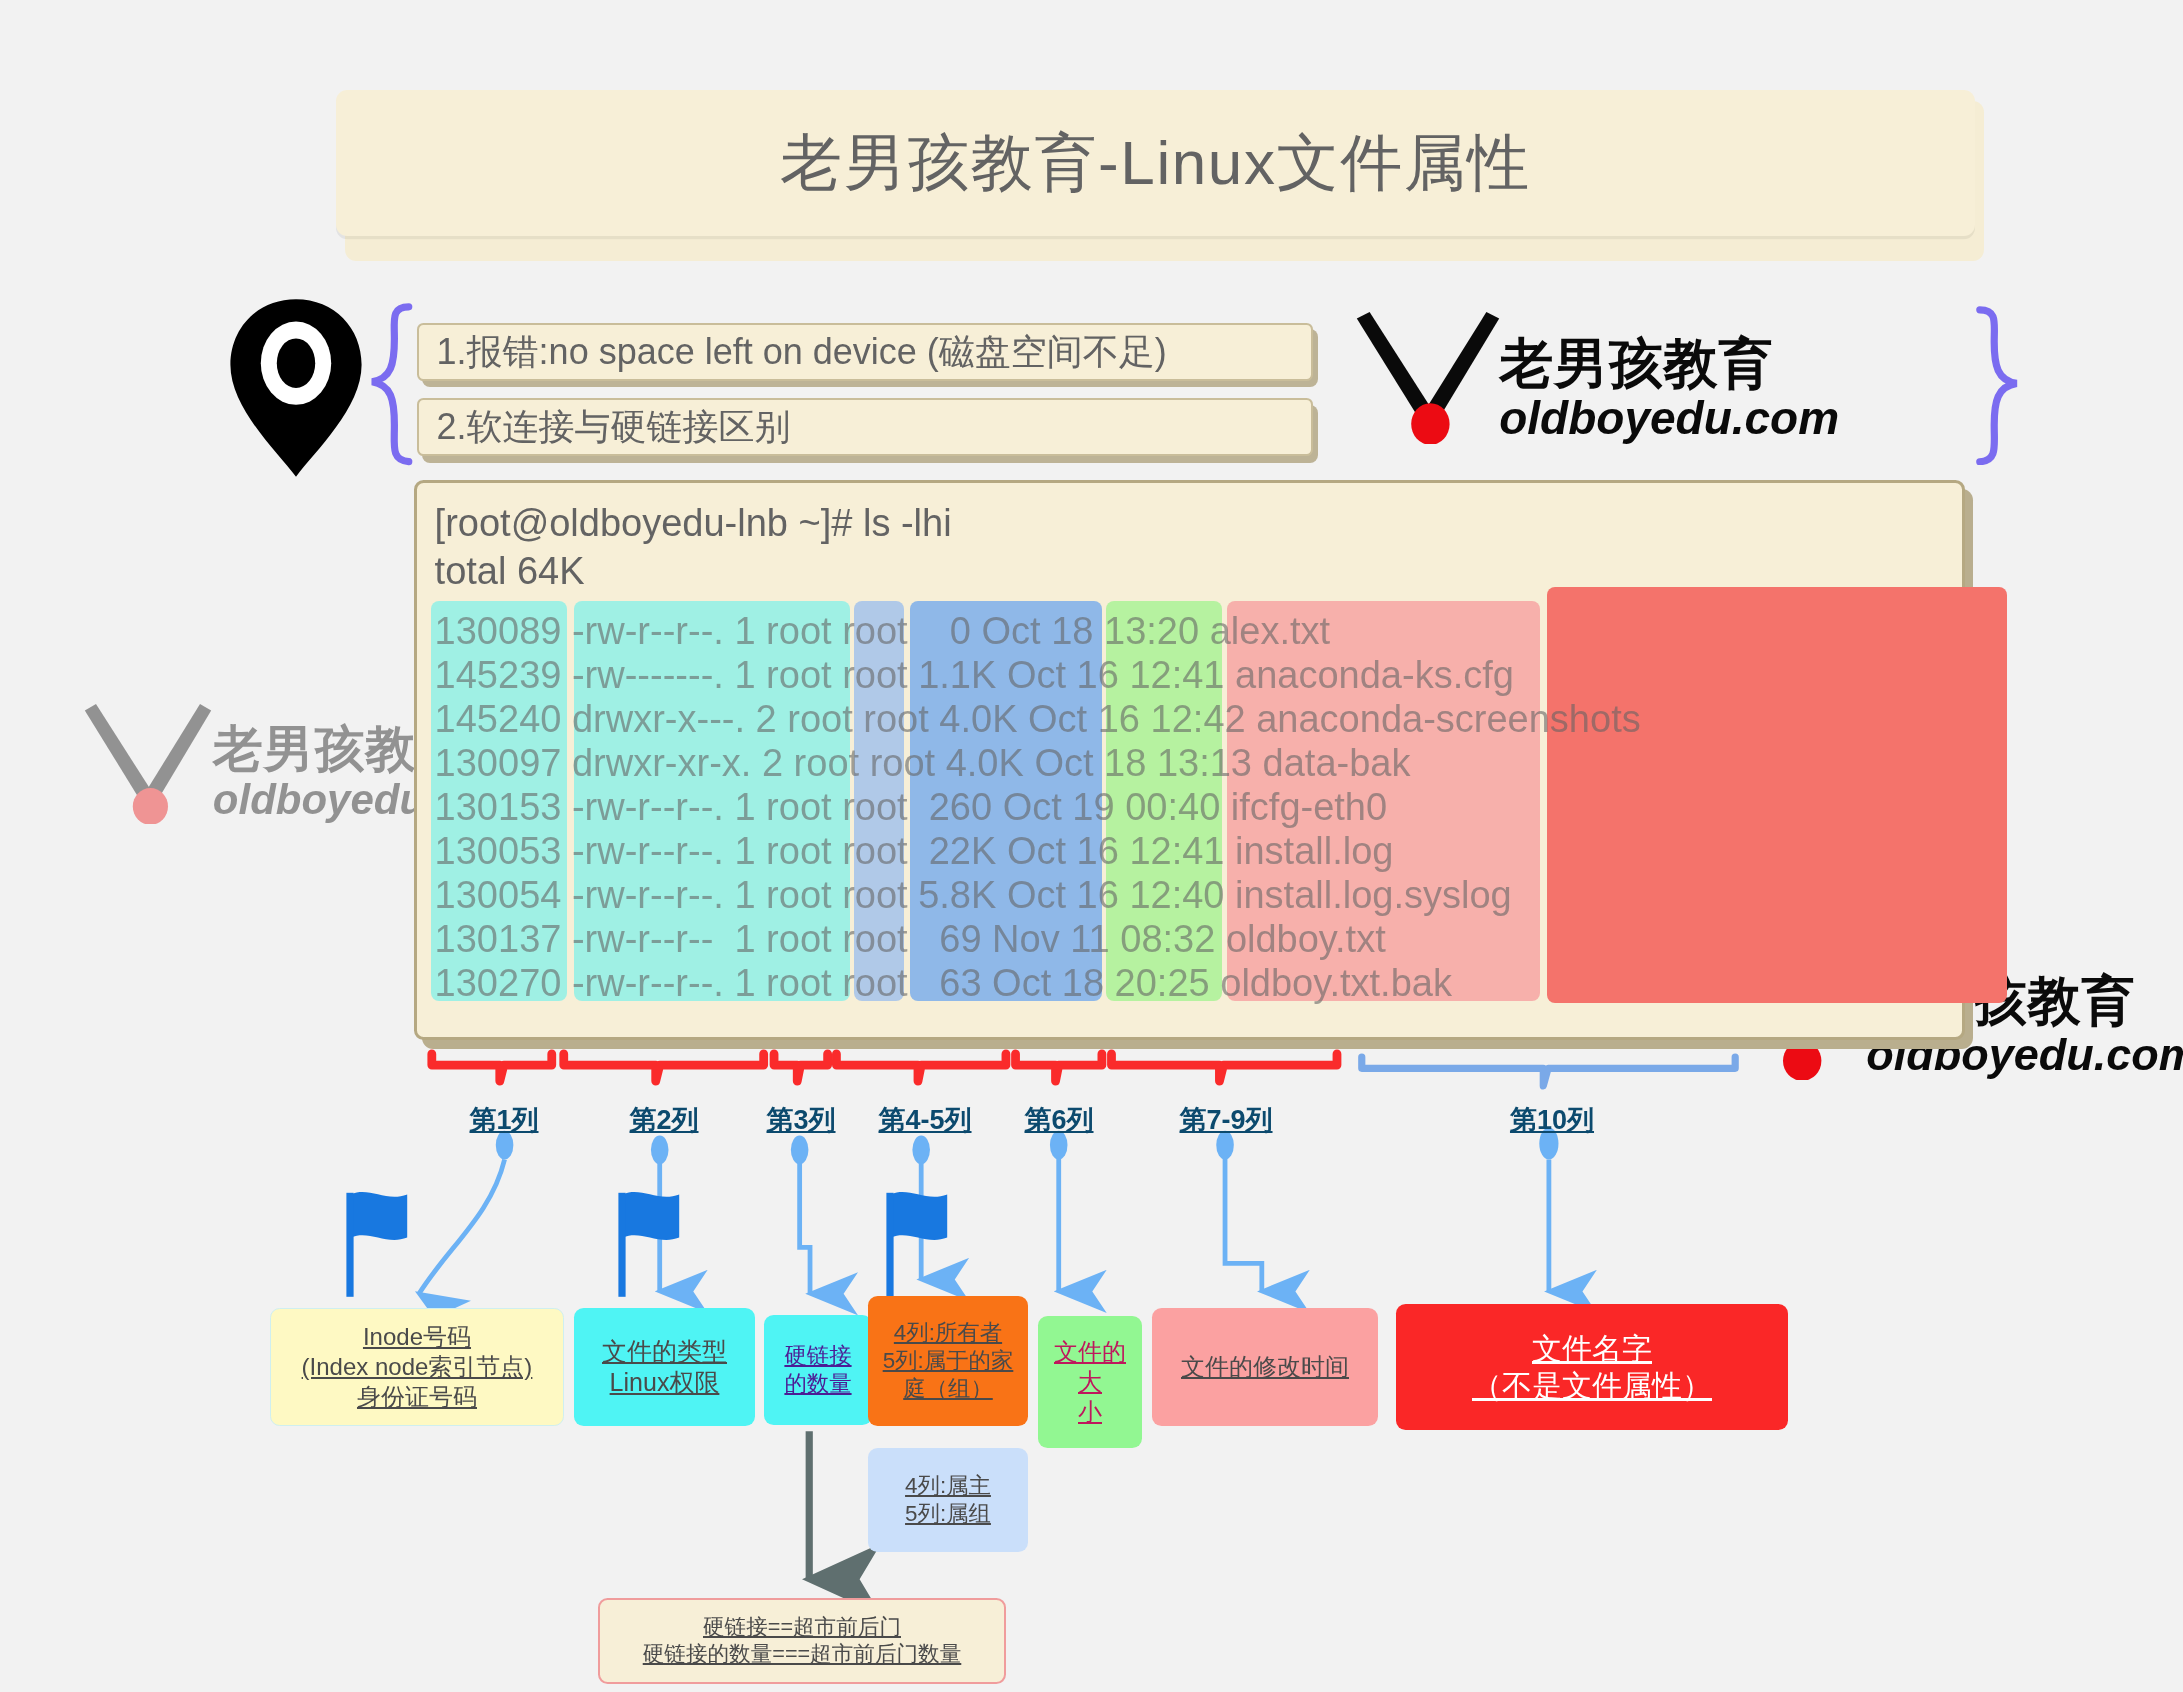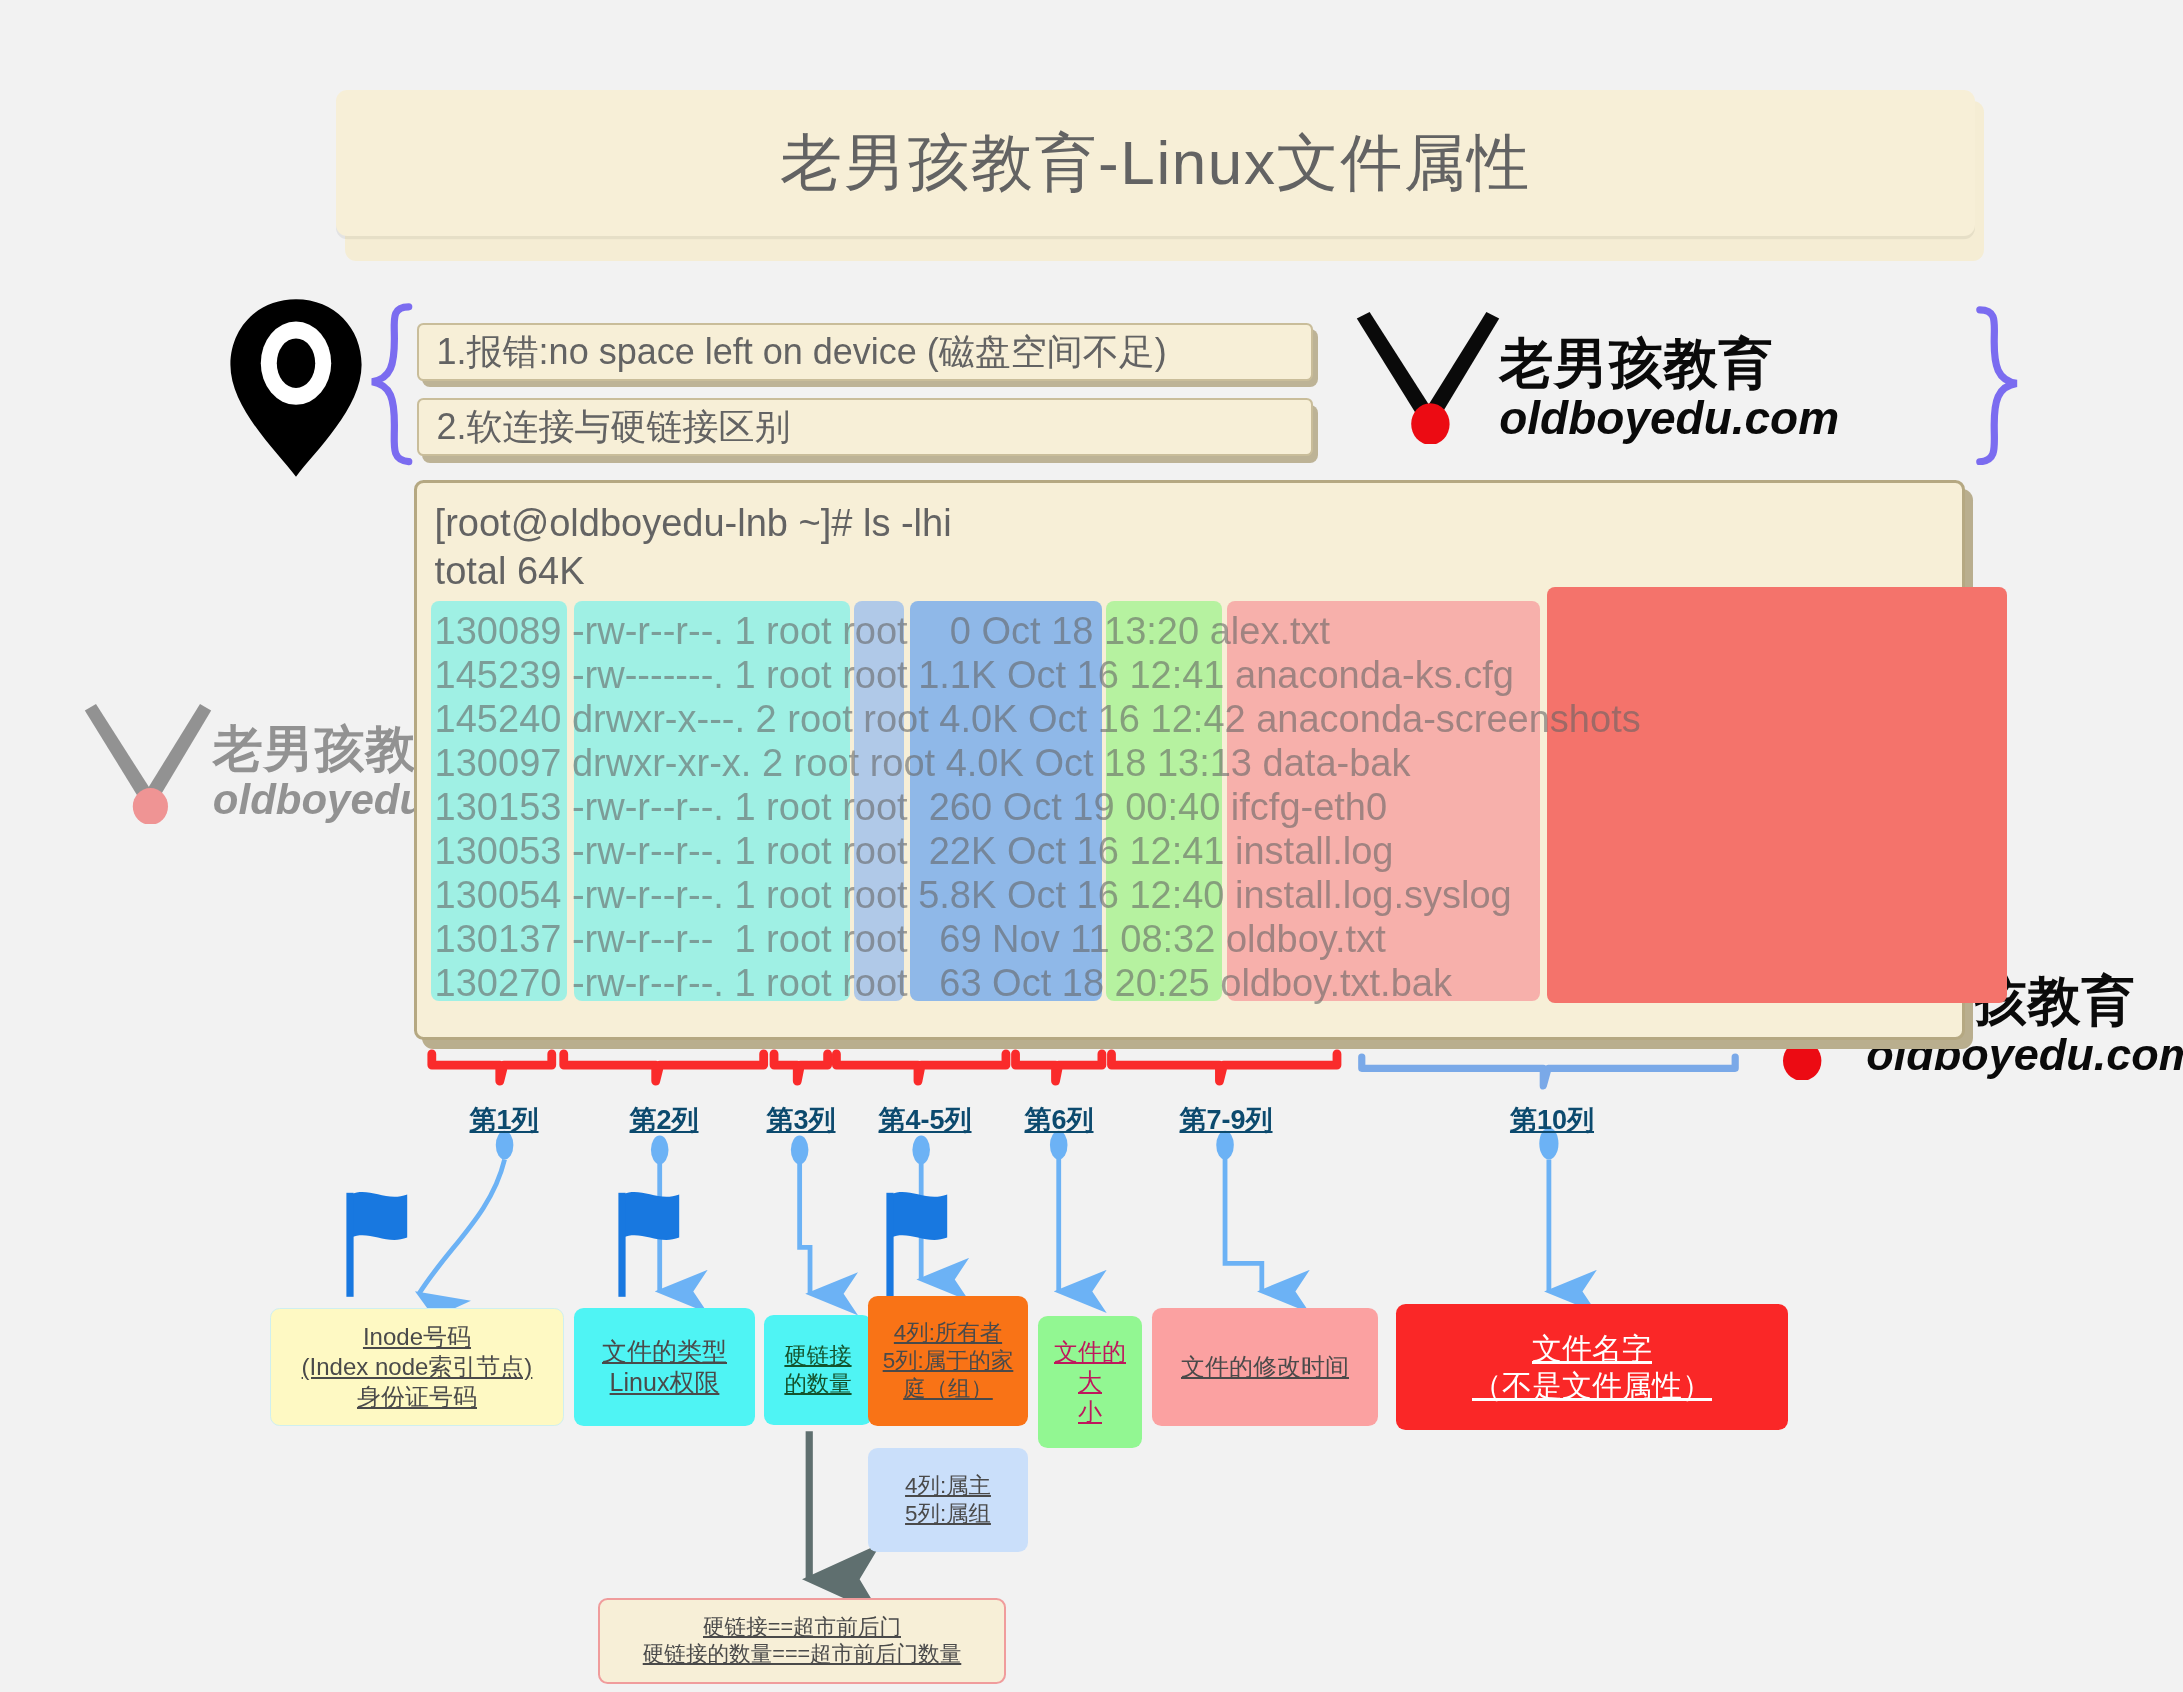--- a/index.html
+++ b/index.html
@@ -110,21 +110,21 @@
   
   .desc{
     border-radius:9.6px;box-sizing:border-box;
     display:flex;align-items:center;justify-content:center;
     text-align:center;line-height:1.25;
     padding:4.8px;
   }
   .desc span{text-decoration:underline;}
   .d-inode  {left:270px; top:1308px;width:294px;height:118px;background:#fef9c3;color:#4a4a4a;font-size:24px;border:1.6px solid #cfeff0;}
   .d-type   {left:574px; top:1308px;width:181px;height:118px;background:#4ff4f4;color:#4a4a4a;font-size:25px;}
-  .d-hard   {left:764px; top:1315px;width:108px;height:110px;background:#4ff4f4;color:#14532d;font-size:22.4px;}
+  .d-hard   {left:764px; top:1315px;width:108px;height:110px;background:#4ff4f4;color:#4c1d95;font-size:22.4px;}
   .d-owner  {left:868px;top:1296px;width:160px;height:130px;background:#f97316;color:#4a4a4a;font-size:22.4px;}
   .d-size   {left:1038px;top:1316px;width:104px;height:132px;background:#92f792;color:#be185d;font-size:24px;}
   .d-mtime  {left:1152px;top:1308px;width:226px;height:118px;background:#fba1a1;color:#4a4a4a;font-size:24px;}
   .d-name   {left:1396px;top:1304px;width:392px;height:126px;background:#fa2727;color:#fff;font-size:30px;}
   .d-owner2 {left:868px;top:1448px;width:160px;height:104px;background:#cadffa;color:#4a4a4a;font-size:22.4px;}
   .d-note   {left:598px; top:1598px;width:408px;height:86px;background:#f7efd7;border:2.4px solid #f09c9c;color:#4a4a4a;font-size:21.6px;}
 </style>
 </head>
 <body>
 

